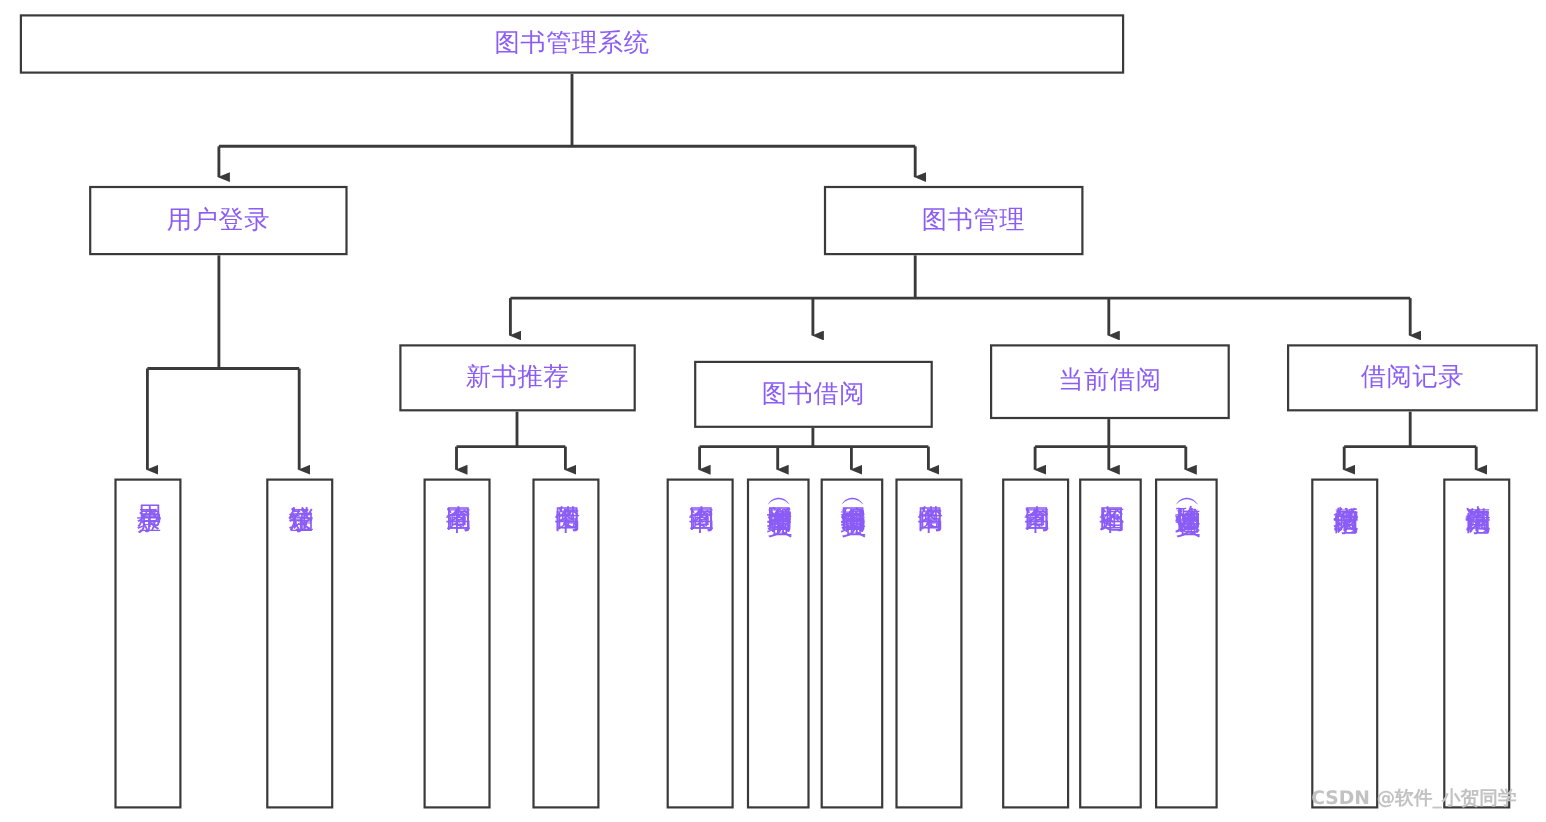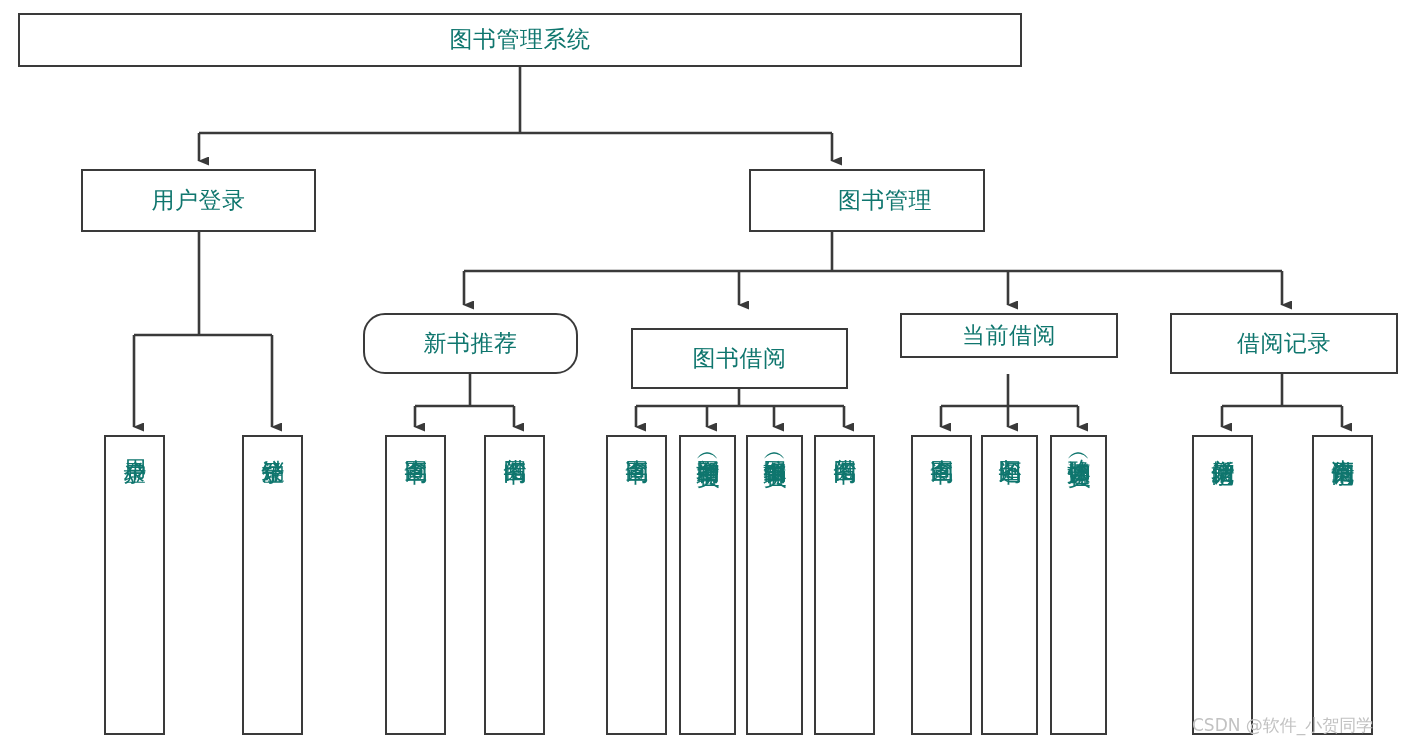--- a/index.html
+++ b/index.html
@@ -25,21 +25,21 @@
     height: 747px;
   }
   .node {
     position: absolute;
     box-sizing: border-box;
     background: #ffffff;
     border: 2px solid #3a3a3a;
     display: flex;
     align-items: center;
     justify-content: center;
-    color: #0f766e;
+    color: #8b5cf6;
     z-index: 2;
   }
   .node-label {
     display: block;
     line-height: 1.18;
     letter-spacing: 0.5px;
     white-space: nowrap;
   }
   .node.horizontal .node-label {
     font-size: 23px;
@@ -62,20 +62,21 @@
   }
   .watermark {
     position: absolute;
     left: 1192px;
     top: 714px;
     font-size: 17px;
     color: #c2c2c2;
     white-space: nowrap;
     z-index: 5;
     font-family: "DejaVu Sans", "Liberation Sans", sans-serif;
+    font-weight: bold;
   }
 </style>
 </head>
 <body>
 
 <div id="canvas">
 
   <svg id="edges" viewBox="0 0 1405 747" xmlns="http://www.w3.org/2000/svg">
     <defs>
       <marker id="arrow" markerWidth="9" markerHeight="11" refX="4.5" refY="10" orient="auto" markerUnits="userSpaceOnUse">
@@ -130,27 +131,27 @@
     <span class="node-label">图书管理系统</span>
   </div>
 
   <div class="node horizontal" style="left:81px; top:169px; width:235px; height:63px;">
     <span class="node-label">用户登录</span>
   </div>
   <div class="node horizontal" style="left:749px; top:169px; width:236px; height:63px;padding-left:36px;">
     <span class="node-label">图书管理</span>
   </div>
 
-  <div class="node horizontal" style="left:363px; top:313px; width:215px; height:61px;border-radius:22px;">
+  <div class="node horizontal" style="left:363px; top:313px; width:215px; height:61px;">
     <span class="node-label">新书推荐</span>
   </div>
   <div class="node horizontal" style="left:631px; top:313px; width:217px; height:61px;margin-top:15px;">
     <span class="node-label">图书借阅</span>
   </div>
-  <div class="node horizontal" style="left:900px; top:313px; width:218px; height:45px;">
+  <div class="node horizontal" style="left:900px; top:313px; width:218px; height:68px;">
     <span class="node-label">当前借阅</span>
   </div>
   <div class="node horizontal" style="left:1170px; top:313px; width:228px; height:61px;">
     <span class="node-label">借阅记录</span>
   </div>
 
   <div class="node vertical" style="left:104px; top:435px; width:61px; height:300px;">
     <span class="node-label">用户登录</span>
   </div>
   <div class="node vertical" style="left:242px; top:435px; width:61px; height:300px;">

